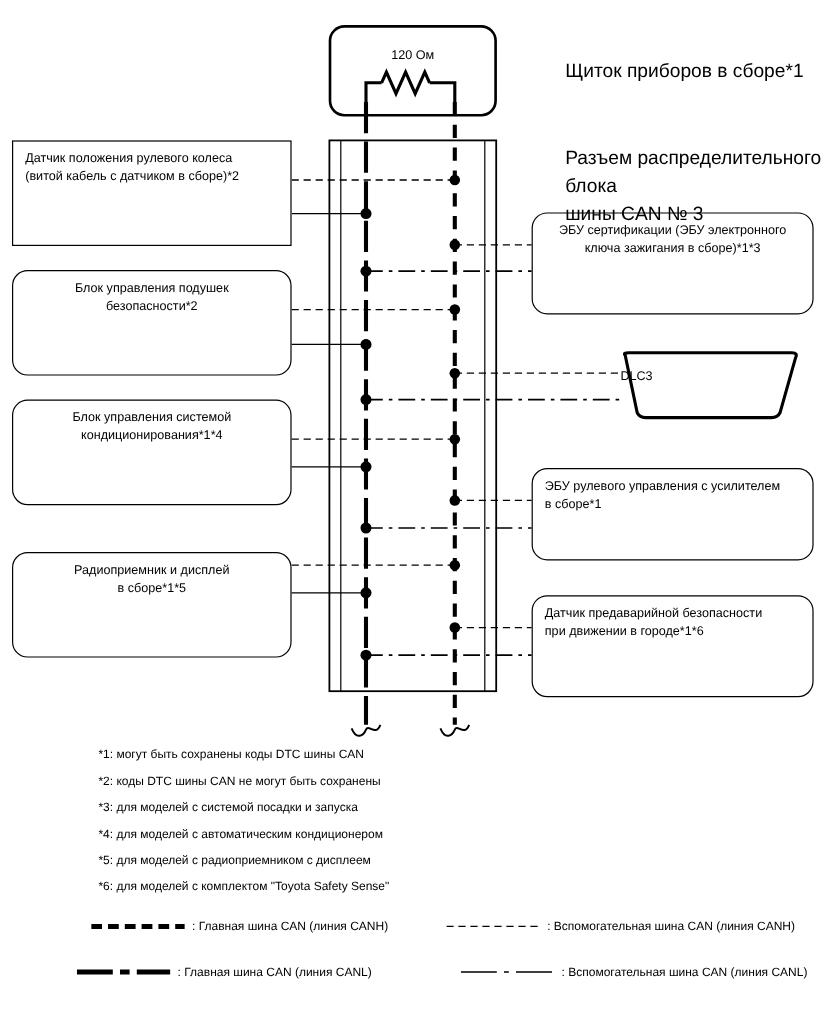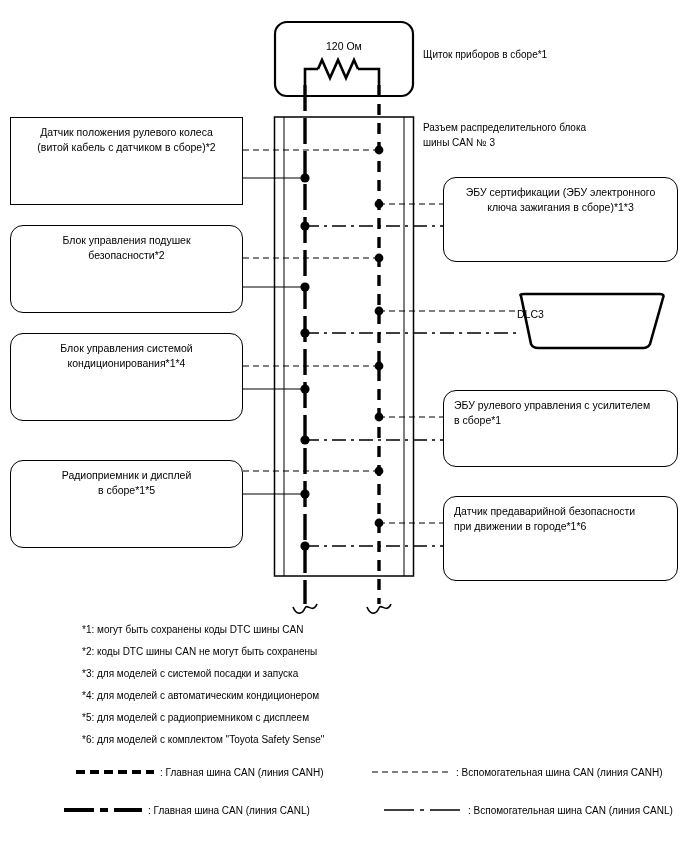--- a/index.html
+++ b/index.html
@@ -33,23 +33,24 @@
     line-height: 1.42;
     padding: 7px 10px 0 10px;
   }
   .node.rounded { border-radius: 13px; }
   .node.sq { border-radius: 0; }
   .node.ctr { text-align: center; }
   .node.lft { text-align: left; }
   .node .inner { display: block; white-space: pre-line; }
   .plain-label {
     position: absolute;
-    font-size: 10px;
+    font-size: 16px;
     line-height: 1.45;
     white-space: pre-line;
+    margin-left: 48px;
   }
   .dlc3-wrap {
     position: absolute;
     width: 150px; height: 52px;
   }
   .dlc3-text {
     position: absolute;
     left: 0; top: 14px;
     width: 150px;
     text-align: left;
@@ -161,21 +162,21 @@
       <circle cx="305" cy="333" r="4.6"></circle>
       <circle cx="305" cy="389" r="4.6"></circle>
       <circle cx="305" cy="440" r="4.6"></circle>
       <circle cx="305" cy="494" r="4.6"></circle>
       <circle cx="305" cy="546" r="4.6"></circle>
     </g>
 
     <path d="M521,296 Q519,294 524,294 L660,294 Q665,294 663,298 L650,344 Q648,348 643,348 L538,348 Q533,348 531,344 Z" fill="#fff" stroke="#000" stroke-width="2.6" stroke-linejoin="round"></path>
   </svg>
 
-  <div class="node sq lft" style="left:10px; top:117px; width:233px; height:88px;text-align:center;">
+  <div class="node sq lft" style="left:10px; top:117px; width:233px; height:88px;">
     <span class="inner">Датчик положения рулевого колеса
 (витой кабель с датчиком в сборе)*2</span>
   </div>
 
   <div class="node rounded ctr" style="left:10px; top:225px; width:233px; height:88px;">
     <span class="inner">Блок управления подушек
 безопасности*2</span>
   </div>
 
   <div class="node rounded ctr" style="left:10px; top:333px; width:233px; height:88px;">

